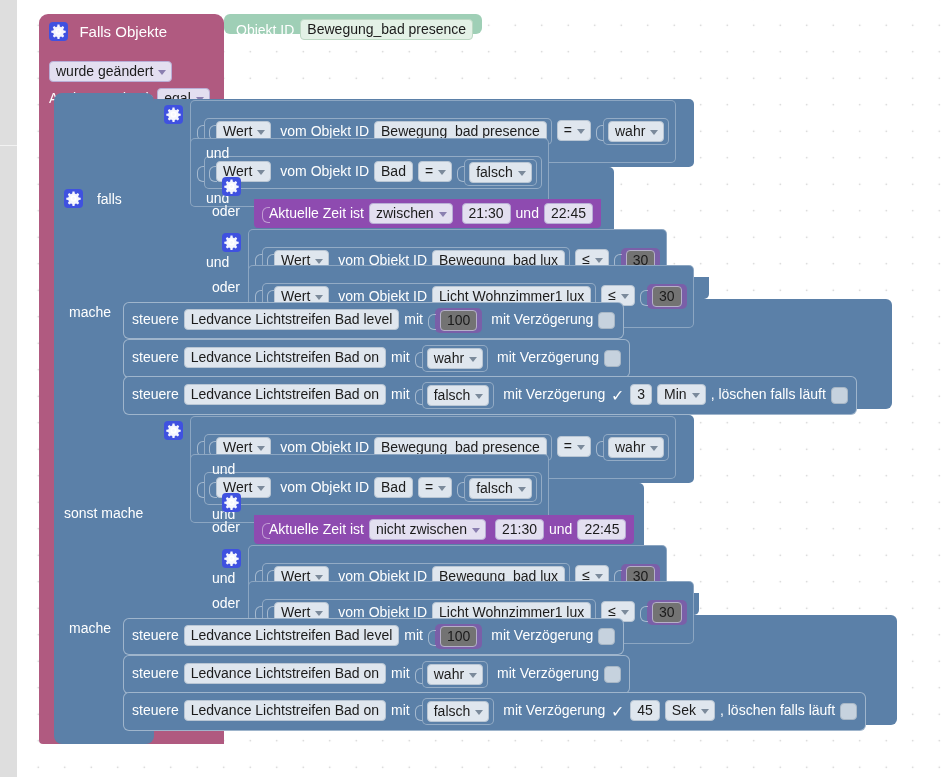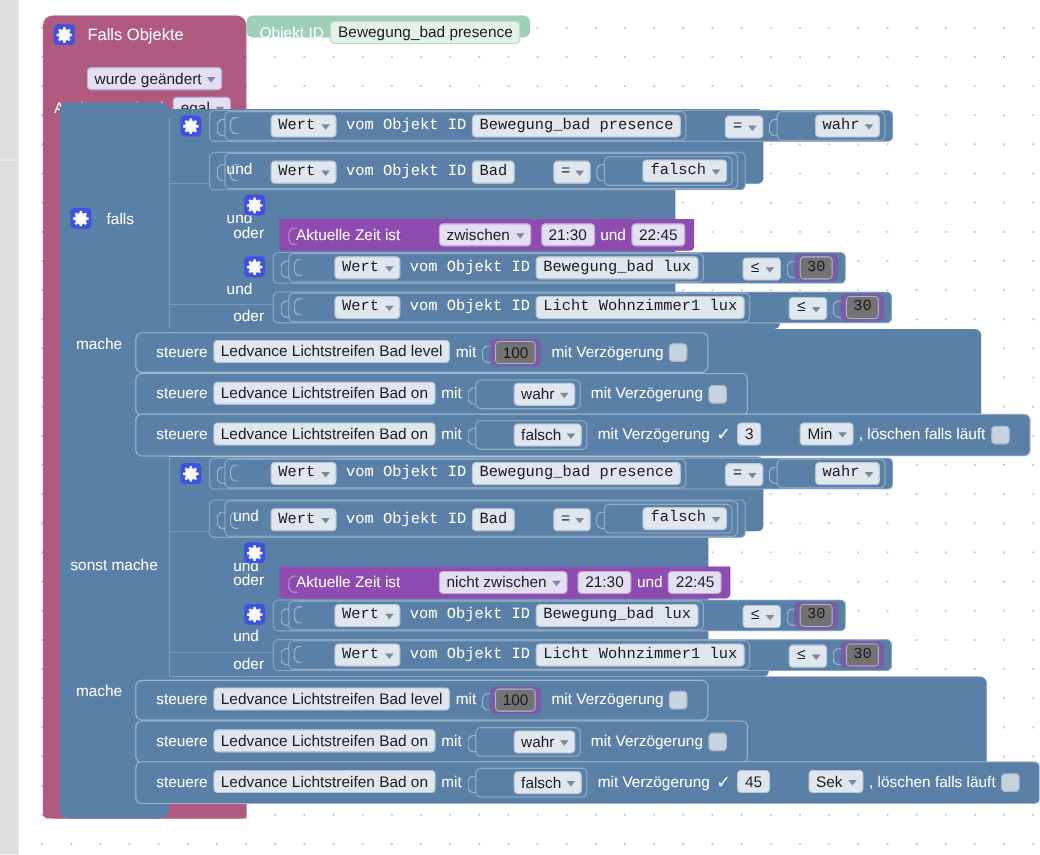--- a/index.html
+++ b/index.html
@@ -39,21 +39,21 @@
     background:#dfe6ee;
     border:1px solid #b9c6d4;
     border-radius:4px;
     color:#1b1b1b;
     padding:1px 6px 2px 6px;
     white-space:nowrap;
     line-height:16px;
   }
   .field.lav { background:#e3dff0; border-color:#b9aed6; }
   .field.grn { background:#e3f1e6; border-color:#bcd8c3; }
-  .field.dd { padding-right:18px; position:relative;margin-left:30px; }
+  .field.dd { padding-right:18px; position:relative; }
   .field.dd::after {
     content:""; position:absolute; right:5px; top:50%;
     margin-top:-2px;
     border-left:4px solid transparent;
     border-right:4px solid transparent;
     border-top:5px solid #7b8a9b;
   }
   .field.dd.lav::after { border-top-color:#8a7fb0; }
 
   
@@ -138,44 +138,43 @@
   .cond-col { position:absolute; left:137px; background:#5b80a8; z-index:2; }
 
   .kw { position:absolute; color:#ffffff; font-size:14px; z-index:6; white-space:nowrap;}
 
   
   .row {
     position:absolute; z-index:5;
     background:#5b80a8;
     border-radius:5px;
     white-space:nowrap;
-    padding:0 6px;
+    padding:17px 6px;
     font-size:14px; color:#ffffff;
     border:1px solid rgba(255,255,255,.30);
-    font-family:Liberation Mono, monospace;
   }
 
   
   .tblk {
     position:absolute; z-index:5;
     background:#8e4bb0;
     border-radius:4px;
     white-space:nowrap;
     padding:4px 8px;
     font-size:14px; color:#ffffff;
   }
 
   
   .stmt {
     position:absolute; z-index:5;
     background:#5b80a8;
     border:1px solid rgba(255,255,255,.42);
     border-radius:6px;
     white-space:nowrap;
-    padding:5px 18px;
+    padding:5px 8px;
     font-size:14px; color:#ffffff;
   }
   .stmt .field, .row .field, .tblk .field { font-size:14px; }
   .row .lbl, .stmt .lbl, .tblk .lbl { font-size:14px; }
   .sp { display:inline-block; width:5px; }
   .sp2 { display:inline-block; width:9px; }
 
   
   .numv {
     display:inline-block; vertical-align:middle;

